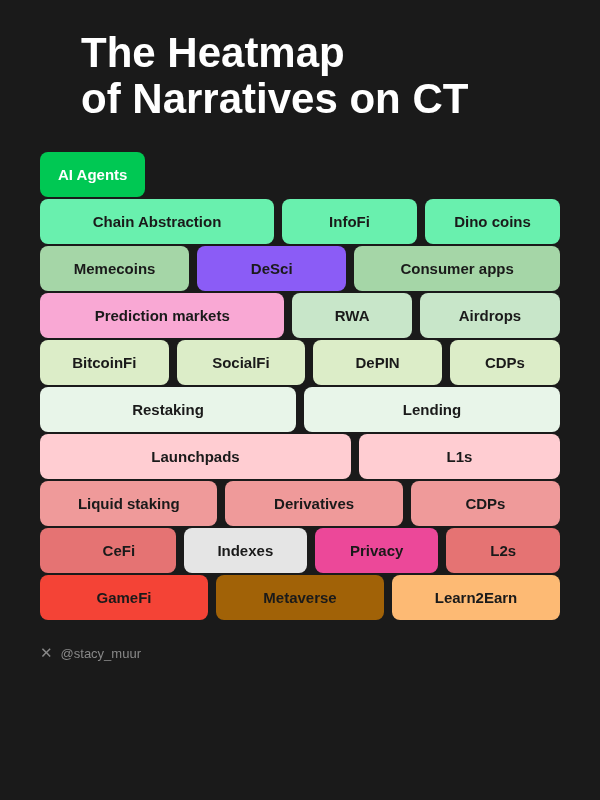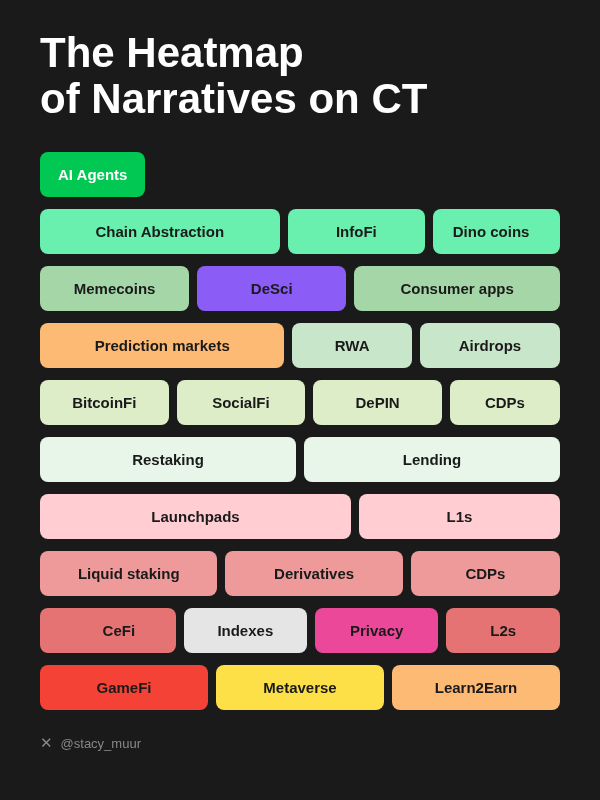--- a/index.html
+++ b/index.html
@@ -10,25 +10,26 @@
       font-family: 'Arial', sans-serif;
       color: white;
       padding: 30px 40px;
     }
     .title {
       font-size: 42px;
       font-weight: 900;
       line-height: 1.1;
       margin-bottom: 30px;
       color: #ffffff;
+      margin-left: 41px;
     }
     .heatmap {
       display: flex;
       flex-direction: column;
-      gap: 12px;
+      gap: 2px;
     }
     .row {
       display: flex;
       flex-direction: row;
       gap: 8px;
       align-items: stretch;
     }
     .tag {
       border-radius: 8px;
       padding: 14px 18px;
@@ -61,29 +62,29 @@
   <span>of Narratives on CT</span>
 </h1>
 
 <div class="heatmap" id="heatmap-container">
 <div class="row">
       <div class="tag" style="background-color: rgb(0, 200, 83); flex: 0 1 0%; color: rgb(255, 255, 255);">AI Agents</div>
     </div>
     <div class="row">
       <div class="tag" style="background-color: rgb(105, 240, 174); flex: 2 1 0%;">Chain Abstraction</div>
       <div class="tag" style="background-color: rgb(105, 240, 174); flex: 1 1 0%;">InfoFi</div>
-      <div class="tag" style="background-color: rgb(105, 240, 174); flex: 1 1 0%; padding-left: 7px;">Dino coins</div>
+      <div class="tag" style="background-color: rgb(105, 240, 174); flex: 1 1 0%;">Dino coins</div>
     </div>
     <div class="row">
       <div class="tag" style="background-color: rgb(165, 214, 167); flex: 1 1 0%;">Memecoins</div>
       <div class="tag" style="background-color: #8b5cf6; flex: 1 1 0%;">DeSci</div>
       <div class="tag" style="background-color: rgb(165, 214, 167); flex: 1.5 1 0%;">Consumer apps</div>
     </div>
     <div class="row">
-      <div class="tag" style="background-color: #fdba74; flex: 2 1 0%;">Prediction markets</div>
+      <div class="tag" style="background-color: #f9a8d4; flex: 2 1 0%;">Prediction markets</div>
       <div class="tag" style="background-color: rgb(200, 230, 201); flex: 0.8 1 0%;">RWA</div>
       <div class="tag" style="background-color: rgb(200, 230, 201); flex: 1 1 0%;">Airdrops</div>
     </div>
     <div class="row">
       <div class="tag" style="background-color: rgb(220, 237, 200); flex: 1 1 0%;">BitcoinFi</div>
       <div class="tag" style="background-color: rgb(220, 237, 200); flex: 1 1 0%;">SocialFi</div>
       <div class="tag" style="background-color: rgb(220, 237, 200); flex: 1 1 0%;">DePIN</div>
       <div class="tag" style="background-color: rgb(220, 237, 200); flex: 0.8 1 0%;">CDPs</div>
     </div>
     <div class="row">
@@ -100,21 +101,21 @@
       <div class="tag" style="background-color: rgb(239, 154, 154); flex: 0.8 1 0%;">CDPs</div>
     </div>
     <div class="row">
       <div class="tag" style="background-color: rgb(229, 115, 115); flex: 0.8 1 0%; padding-left: 40px;">CeFi</div>
       <div class="tag" style="background-color: #e5e5e5; flex: 0.9 1 0%;">Indexes</div>
       <div class="tag" style="background-color: #ec4899; flex: 0.9 1 0%;">Privacy</div>
       <div class="tag" style="background-color: rgb(229, 115, 115); flex: 0.8 1 0%;">L2s</div>
     </div>
     <div class="row">
       <div class="tag" style="background-color: rgb(244, 67, 54); flex: 1 1 0%;">GameFi</div>
-      <div class="tag" style="background-color: #fde047; flex: 1 1 0%;">Metaverse</div>
+      <div class="tag" style="background-color: #a16207; flex: 1 1 0%;">Metaverse</div>
       <div class="tag" style="background-color: #fdba74; flex: 1 1 0%;">Learn2Earn</div>
     </div>
   </div>
 
 <div class="footer">
   <span class="x-icon">✕</span>
   <span>@stacy_muur</span>
 </div>
 
 </body></html>

